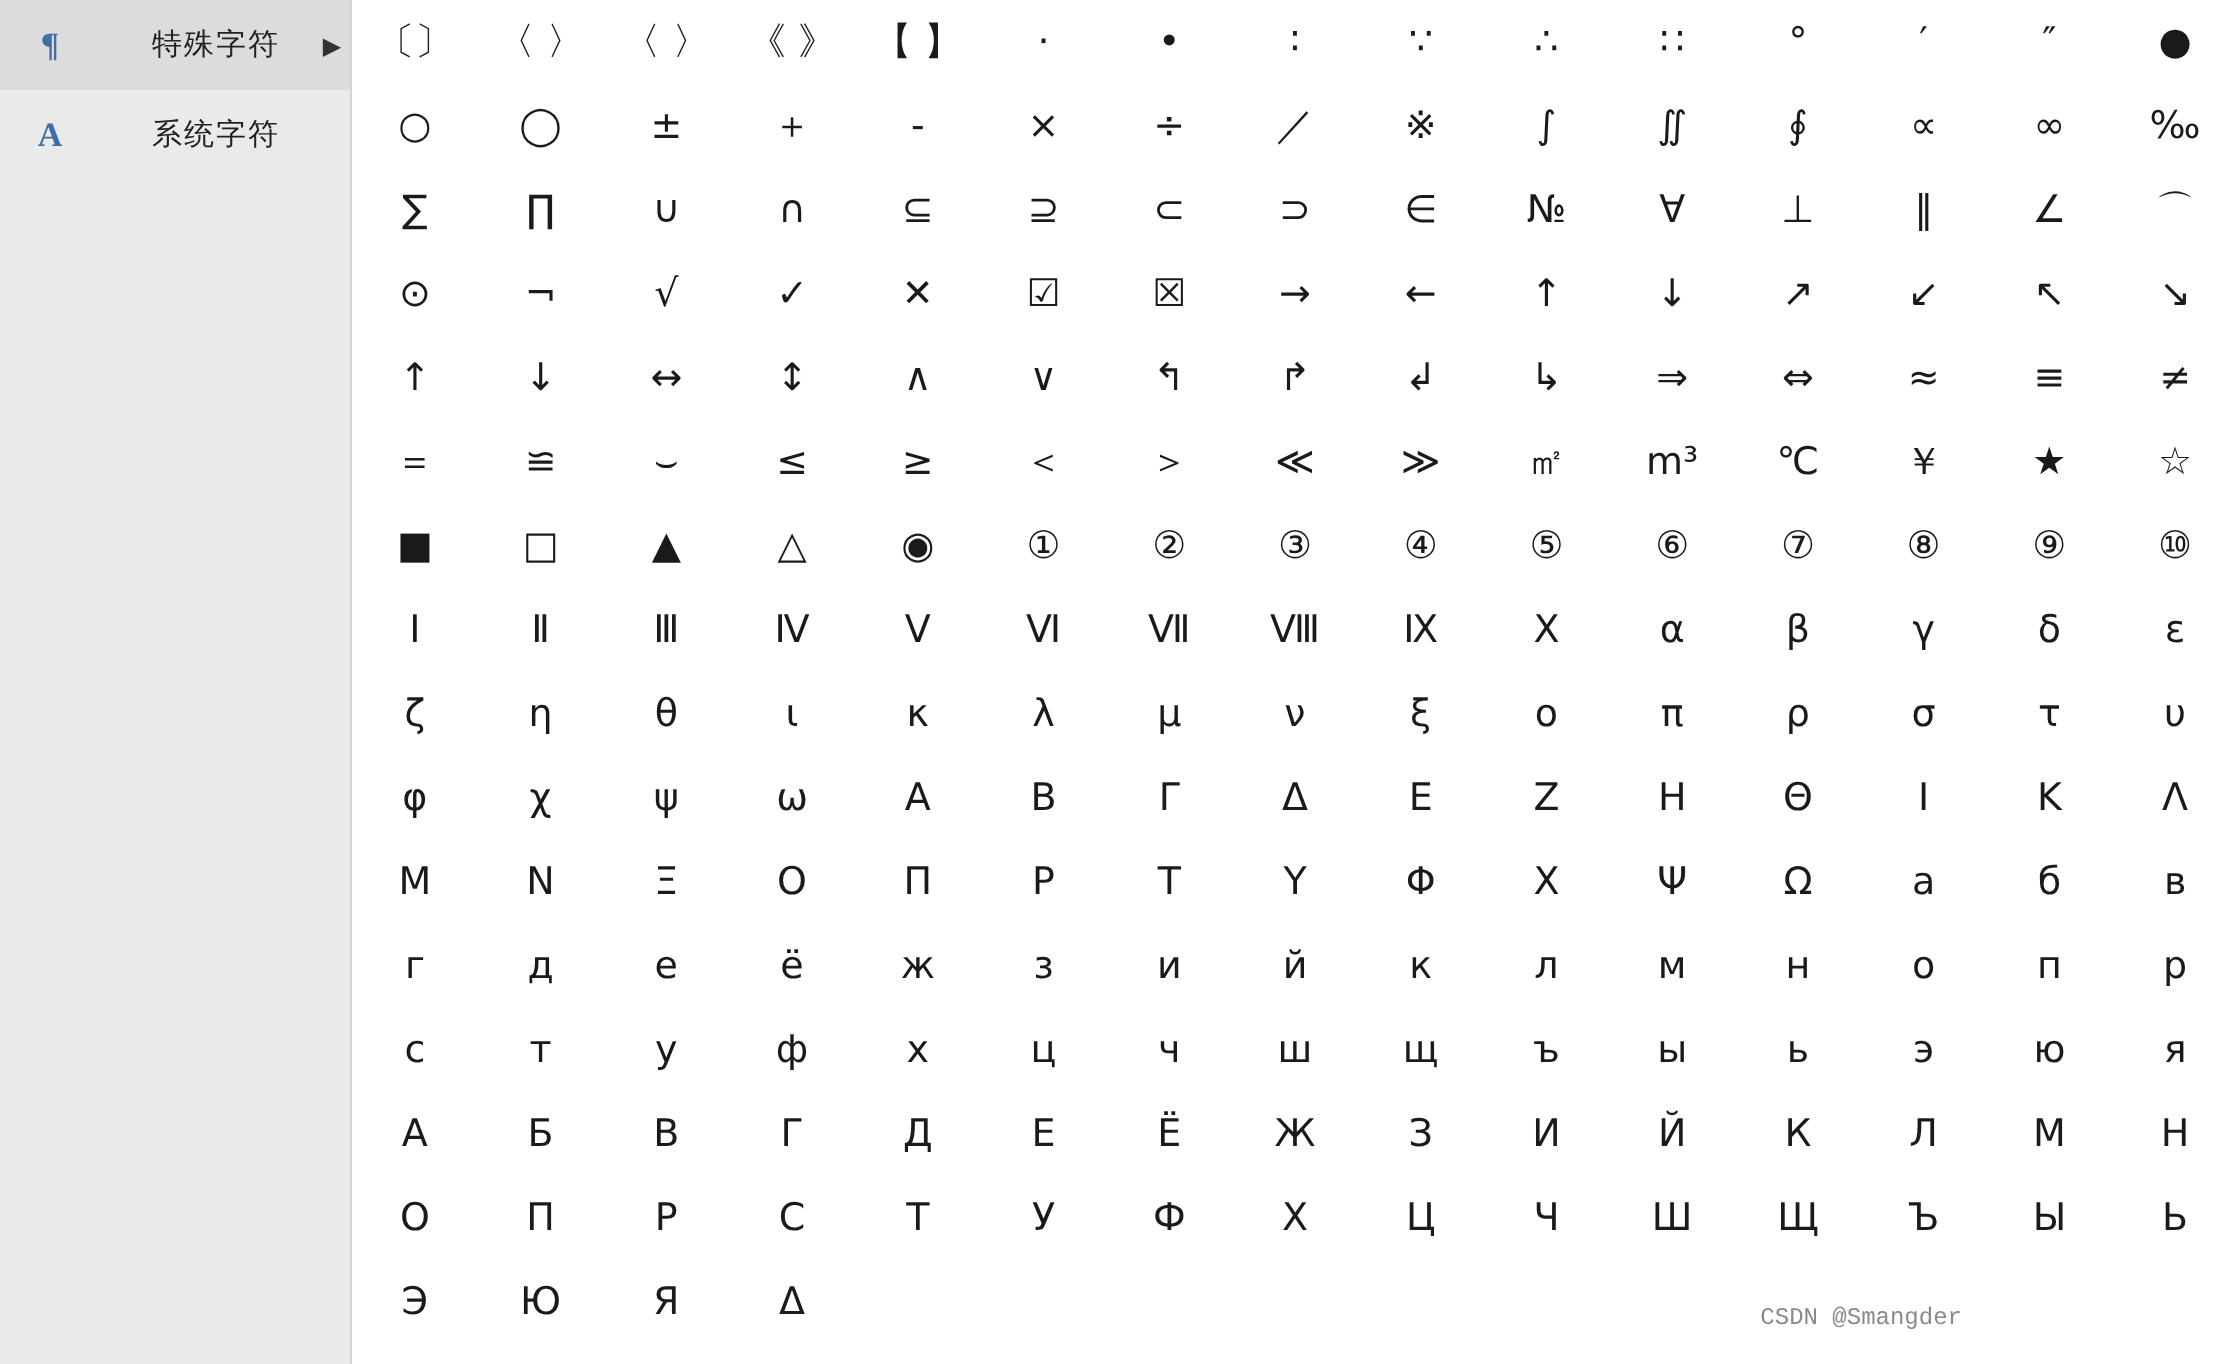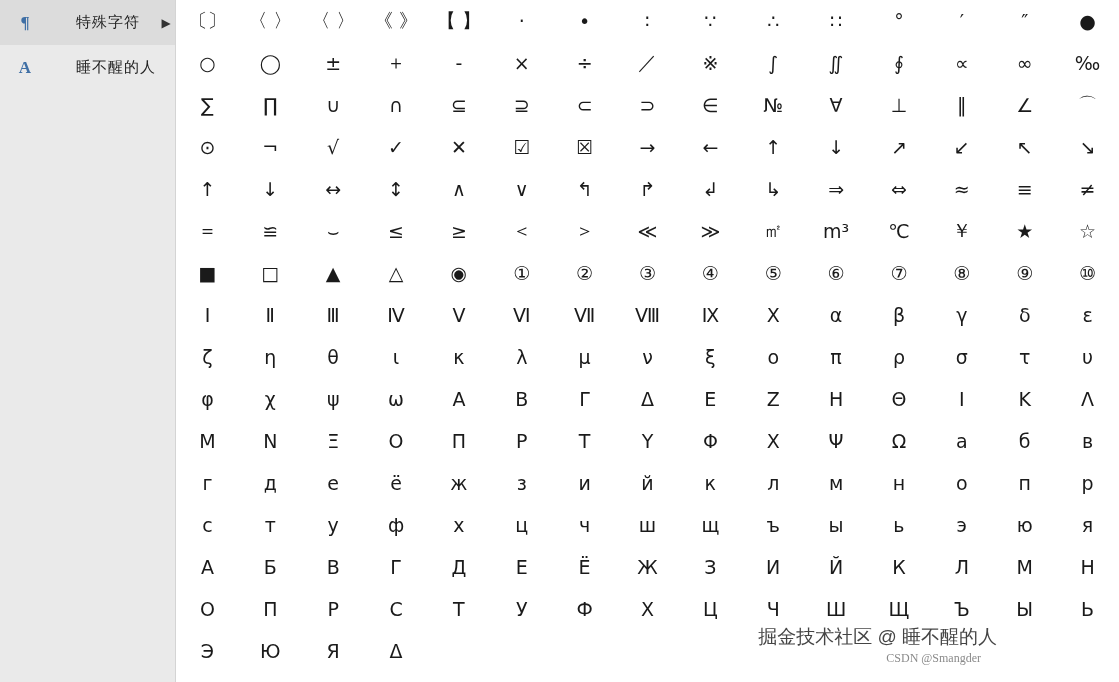--- a/index.html
+++ b/index.html
@@ -121,38 +121,38 @@
     font-family: "Liberation Sans", sans-serif;
     white-space: nowrap;
     opacity: 0.95;
   }
   .watermark-sub {
     position: absolute;
     right: 138px;
     bottom: 16px;
     font-size: 12px;
     color: #8a8a8a;
-    font-family: Liberation Serif, serif;
+    font-family: Liberation Mono, monospace;
     white-space: nowrap;
   }
 </style>
 </head>
 <body>
 
 <div class="app">
 
   <div class="sidebar">
     <div class="side-item selected">
       <span class="side-icon icon-pilcrow">¶</span>
       <span class="side-label">特殊字符</span>
       <span class="side-arrow">▶</span>
     </div>
     <div class="side-item">
       <span class="side-icon icon-letter-a">A</span>
-      <span class="side-label">睡不醒的人</span>
+      <span class="side-label">系统字符</span>
       <span class="side-arrow"></span>
     </div>
   </div>
 
   <div class="main">
     <div class="left-edge"></div>
     <div class="grid" id="char-grid">
         <div class="cell">〔〕</div>
         <div class="cell">〈 〉</div>
         <div class="cell">〈 〉</div>
@@ -388,17 +388,16 @@
         <div class="cell"></div>
         <div class="cell"></div>
         <div class="cell"></div>
         <div class="cell"></div>
         <div class="cell"></div>
         <div class="cell"></div>
         <div class="cell"></div>
         <div class="cell"></div>
       </div>
 
-    <div class="watermark-main">掘金技术社区 @ 睡不醒的人</div>
     <div class="watermark-sub">CSDN @Smangder</div>
   </div>
 
 </div>
 
 </body></html>

